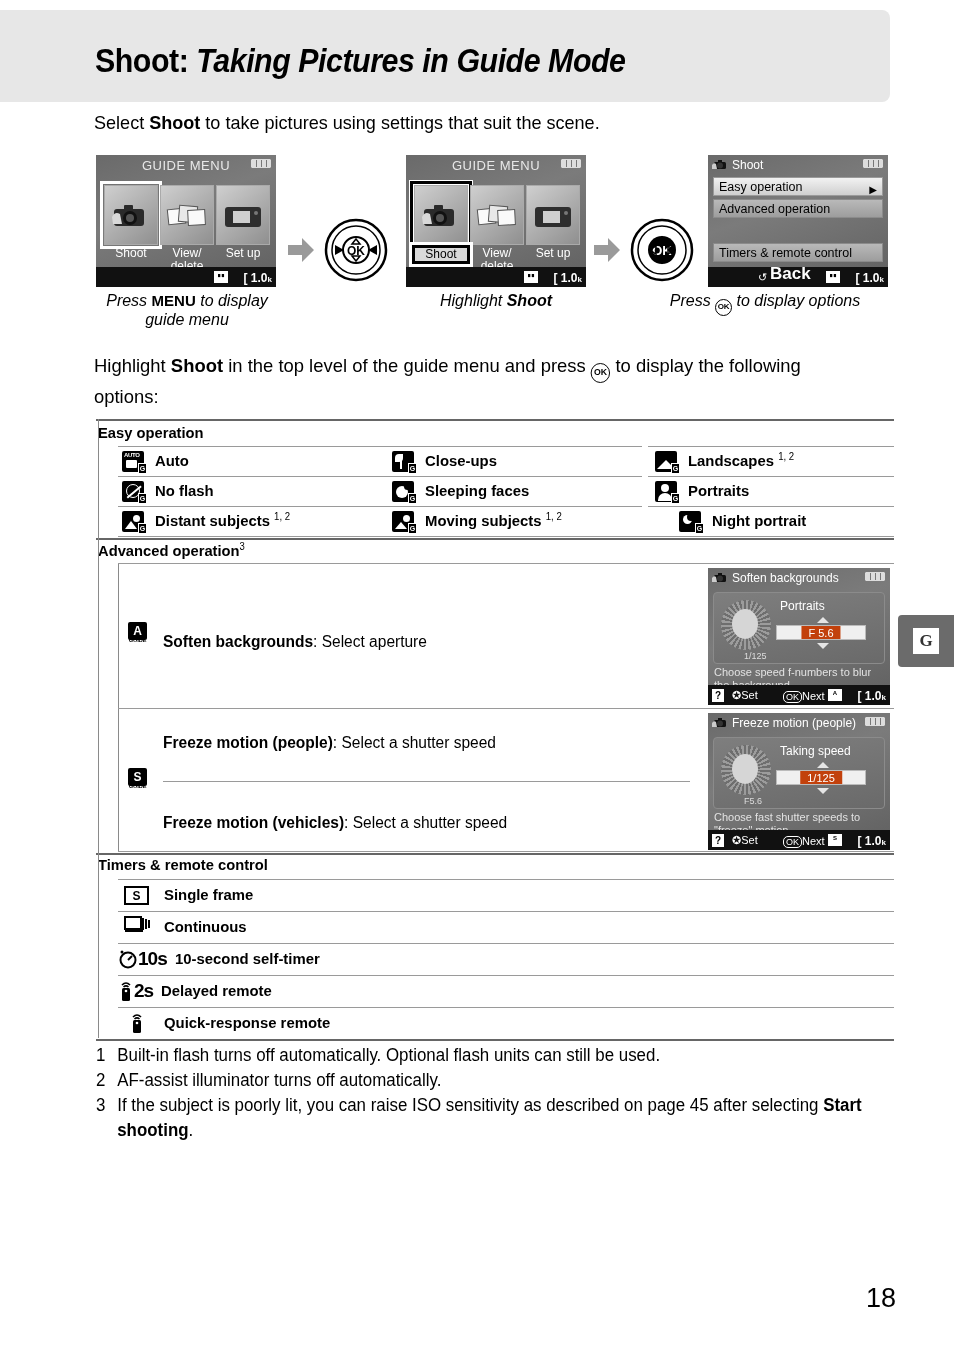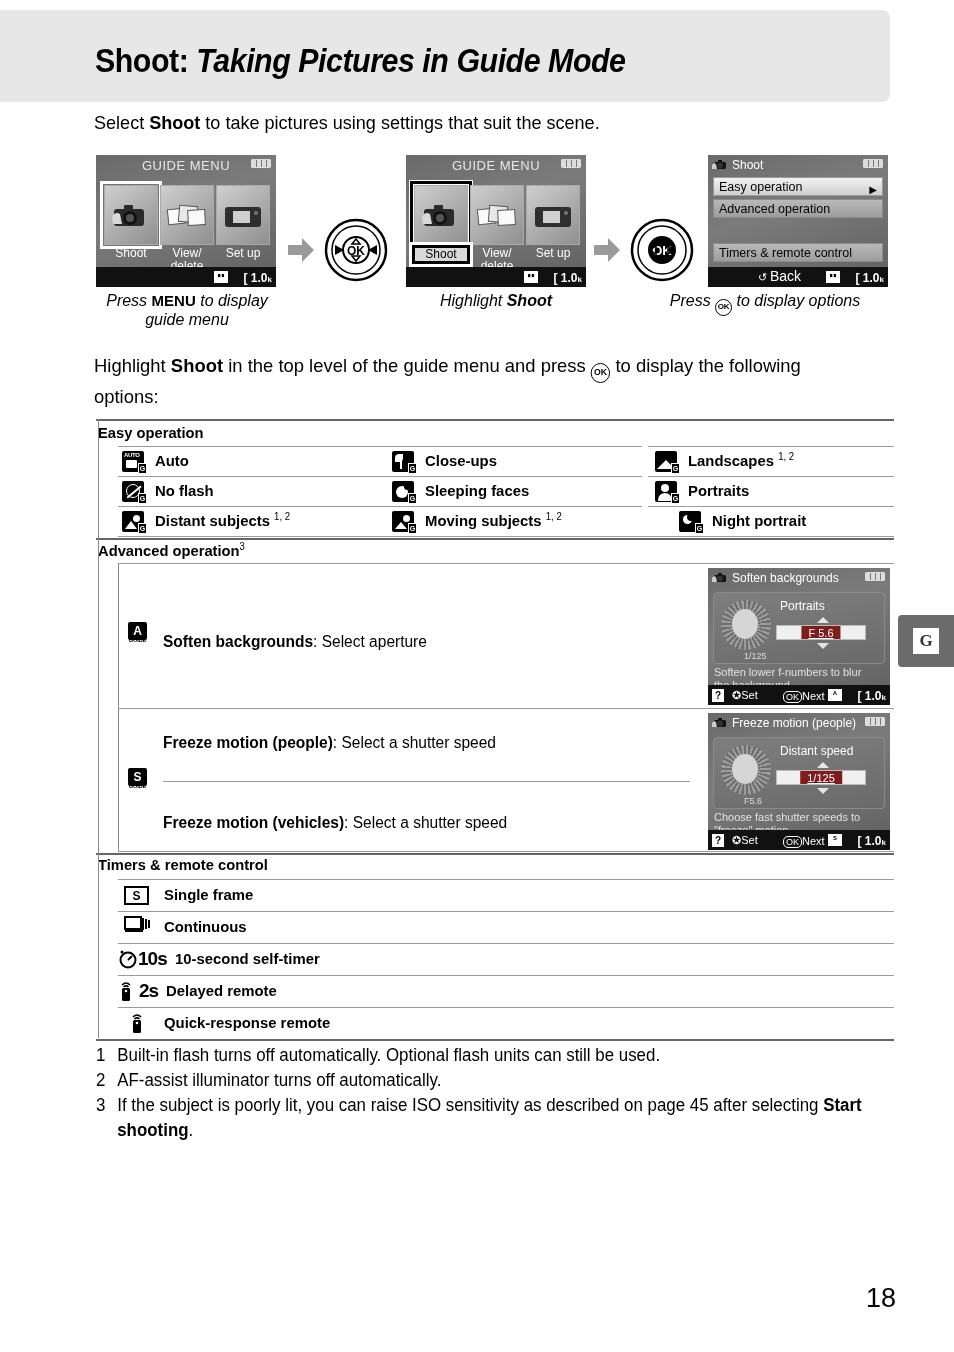--- a/index.html
+++ b/index.html
@@ -65,21 +65,21 @@
   }
   .lcd .botbar .shots .k { font-size:8px; }
   .lcd .qualicon {
     position:absolute; right:48px; bottom:4px;
     width:14px; height:12px;
     background:#fff; color:#000; font-size:6px; line-height:5px;
     font-weight:bold; text-align:center; padding-top:1px;
     border:1px solid #fff;
   }
   .lcd .backlbl {
-    position:absolute; left:62px; bottom:3px; font-size:14px; color:#fff;
+    position:absolute; left:62px; bottom:3px; font-size:17px; color:#fff;font-weight:bold;
   }
 
   .tile {
     position:absolute; top:30px; width:54px; height:60px;
     background: linear-gradient(140deg,#cfcfcf,#8f8f8f);
     border:1px solid #aaa;
   }
   .tile.sel { outline:3px solid #fff; outline-offset:1px; }
   .tile.sel2 { outline:3px solid #000; outline-offset:1px; box-shadow:0 0 0 5px #fff; }
   .tile .cam {
@@ -128,22 +128,22 @@
   }
   .dial-lab {
     position:absolute; left:66px; top:6px; font-size:12px; color:#fff;
   }
   .val-field {
     position:absolute; left:62px; top:32px; width:90px; height:15px;
     background:#f0f0f0; border:1px solid #bbb;
   }
   .val-field .hl {
     position:absolute; left:50%; top:0; transform:translateX(-50%);
-    background:#7f1d1d; color:#fff; font-size:11px; padding:0 7px;
-    height:100%; line-height:15px; white-space:nowrap;text-decoration:underline;
+    background:#c2410c; color:#fff; font-size:11px; padding:0 7px;
+    height:100%; line-height:15px; white-space:nowrap;
   }
   .tri-up, .tri-dn {
     position:absolute; left:103px; width:0; height:0;
     border-left:6px solid transparent; border-right:6px solid transparent;
   }
   .tri-up { top:24px; border-bottom:6px solid #e5e5e5; }
   .tri-dn { top:50px; border-top:6px solid #e5e5e5; }
   .helptext {
     position:absolute; left:6px; top:98px; right:4px;
     font-size:11px; color:#e2e2e2; line-height:12.5px;
@@ -570,21 +570,21 @@
     <div class="dial"></div>
     <div class="dial-sub">1/125</div>
     <div class="dial-lab">Portraits</div>
     <div class="tri-up"></div>
     <div class="val-field">
       <div class="hl">F 5.6</div>
     </div>
     <div class="tri-dn"></div>
   </div>
   <div class="helptext">
-    <span>Soften lower f-numbers to blur</span><br>
+    <span>Choose speed f-numbers to blur</span><br>
     <span>the background.</span>
   </div>
   <div class="botbar">
     <div class="qmark">?</div>
     <div class="setlbl">✪<span>Set</span></div>
     <div class="nextlbl"><span style="border:1px solid #fff;border-radius:5px;padding:0 2px;font-size:9px;">OK</span><span>Next</span></div>
     <div class="qualicon"><span>A</span></div>
     <div class="shots">[&nbsp;<span>1.0</span><span class="k">k</span></div>
   </div>
 </div>
@@ -608,21 +608,21 @@
     <circle cx="8" cy="7.5" r="3" fill="#333"></circle>
       <rect x="6" y="2" width="4" height="2" fill="#111"></rect>
     <path d="M0 7 q2 -3 4 -1 l1 5 h-5 z" fill="#ccc"></path>
   </svg>
   <div class="hdr-title-left">Freeze motion (people)</div>
   <div class="batt"></div>
 
   <div class="dialpanel">
     <div class="dial"></div>
     <div class="dial-sub">F5.6</div>
-    <div class="dial-lab">Distant speed</div>
+    <div class="dial-lab">Taking speed</div>
     <div class="tri-up"></div>
     <div class="val-field">
       <div class="hl">1/125</div>
     </div>
     <div class="tri-dn"></div>
   </div>
   <div class="helptext">
     <span>Choose fast shutter speeds to</span><br>
     <span>"freeze" motion.</span>
   </div>
@@ -669,21 +669,21 @@
       <path d="M10 11 l4 -4" stroke="#000" stroke-width="2"></path>
       <circle cx="4" cy="3" r="1.5" fill="#000"></circle>
     </svg>
     <span style="font-size:19px;font-weight:bold;letter-spacing:-1px;">10s</span>
   </div>
   <div class="lbl" style="margin-left:8px;">10-second self-timer</div>
 </div>
 
 <div class="rule thin" style="left:118px; top:975px; width:776px;"></div>
 <div class="cellrow" style="left:118px; top:975px; height:32px;">
-  <div style="display:flex;align-items:center;gap:5px;text-align:right;">
+  <div style="display:flex;align-items:center;text-align:right;">
     <svg width="16" height="22" viewBox="0 0 16 22">
       <rect x="4" y="8" width="8" height="13" rx="1.5" fill="#000"></rect>
       <circle cx="8" cy="11" r="1.3" fill="#fff"></circle>
       <path d="M4 5 q4 -4 8 0" fill="none" stroke="#000" stroke-width="1.6"></path>
       <path d="M5.5 7 q2.5 -2.3 5 0" fill="none" stroke="#000" stroke-width="1.6"></path>
     </svg>
     <span style="font-size:19px;font-weight:bold;letter-spacing:-1px;">2s</span>
   </div>
   <div class="lbl" style="margin-left:8px;">Delayed remote</div>
 </div>

